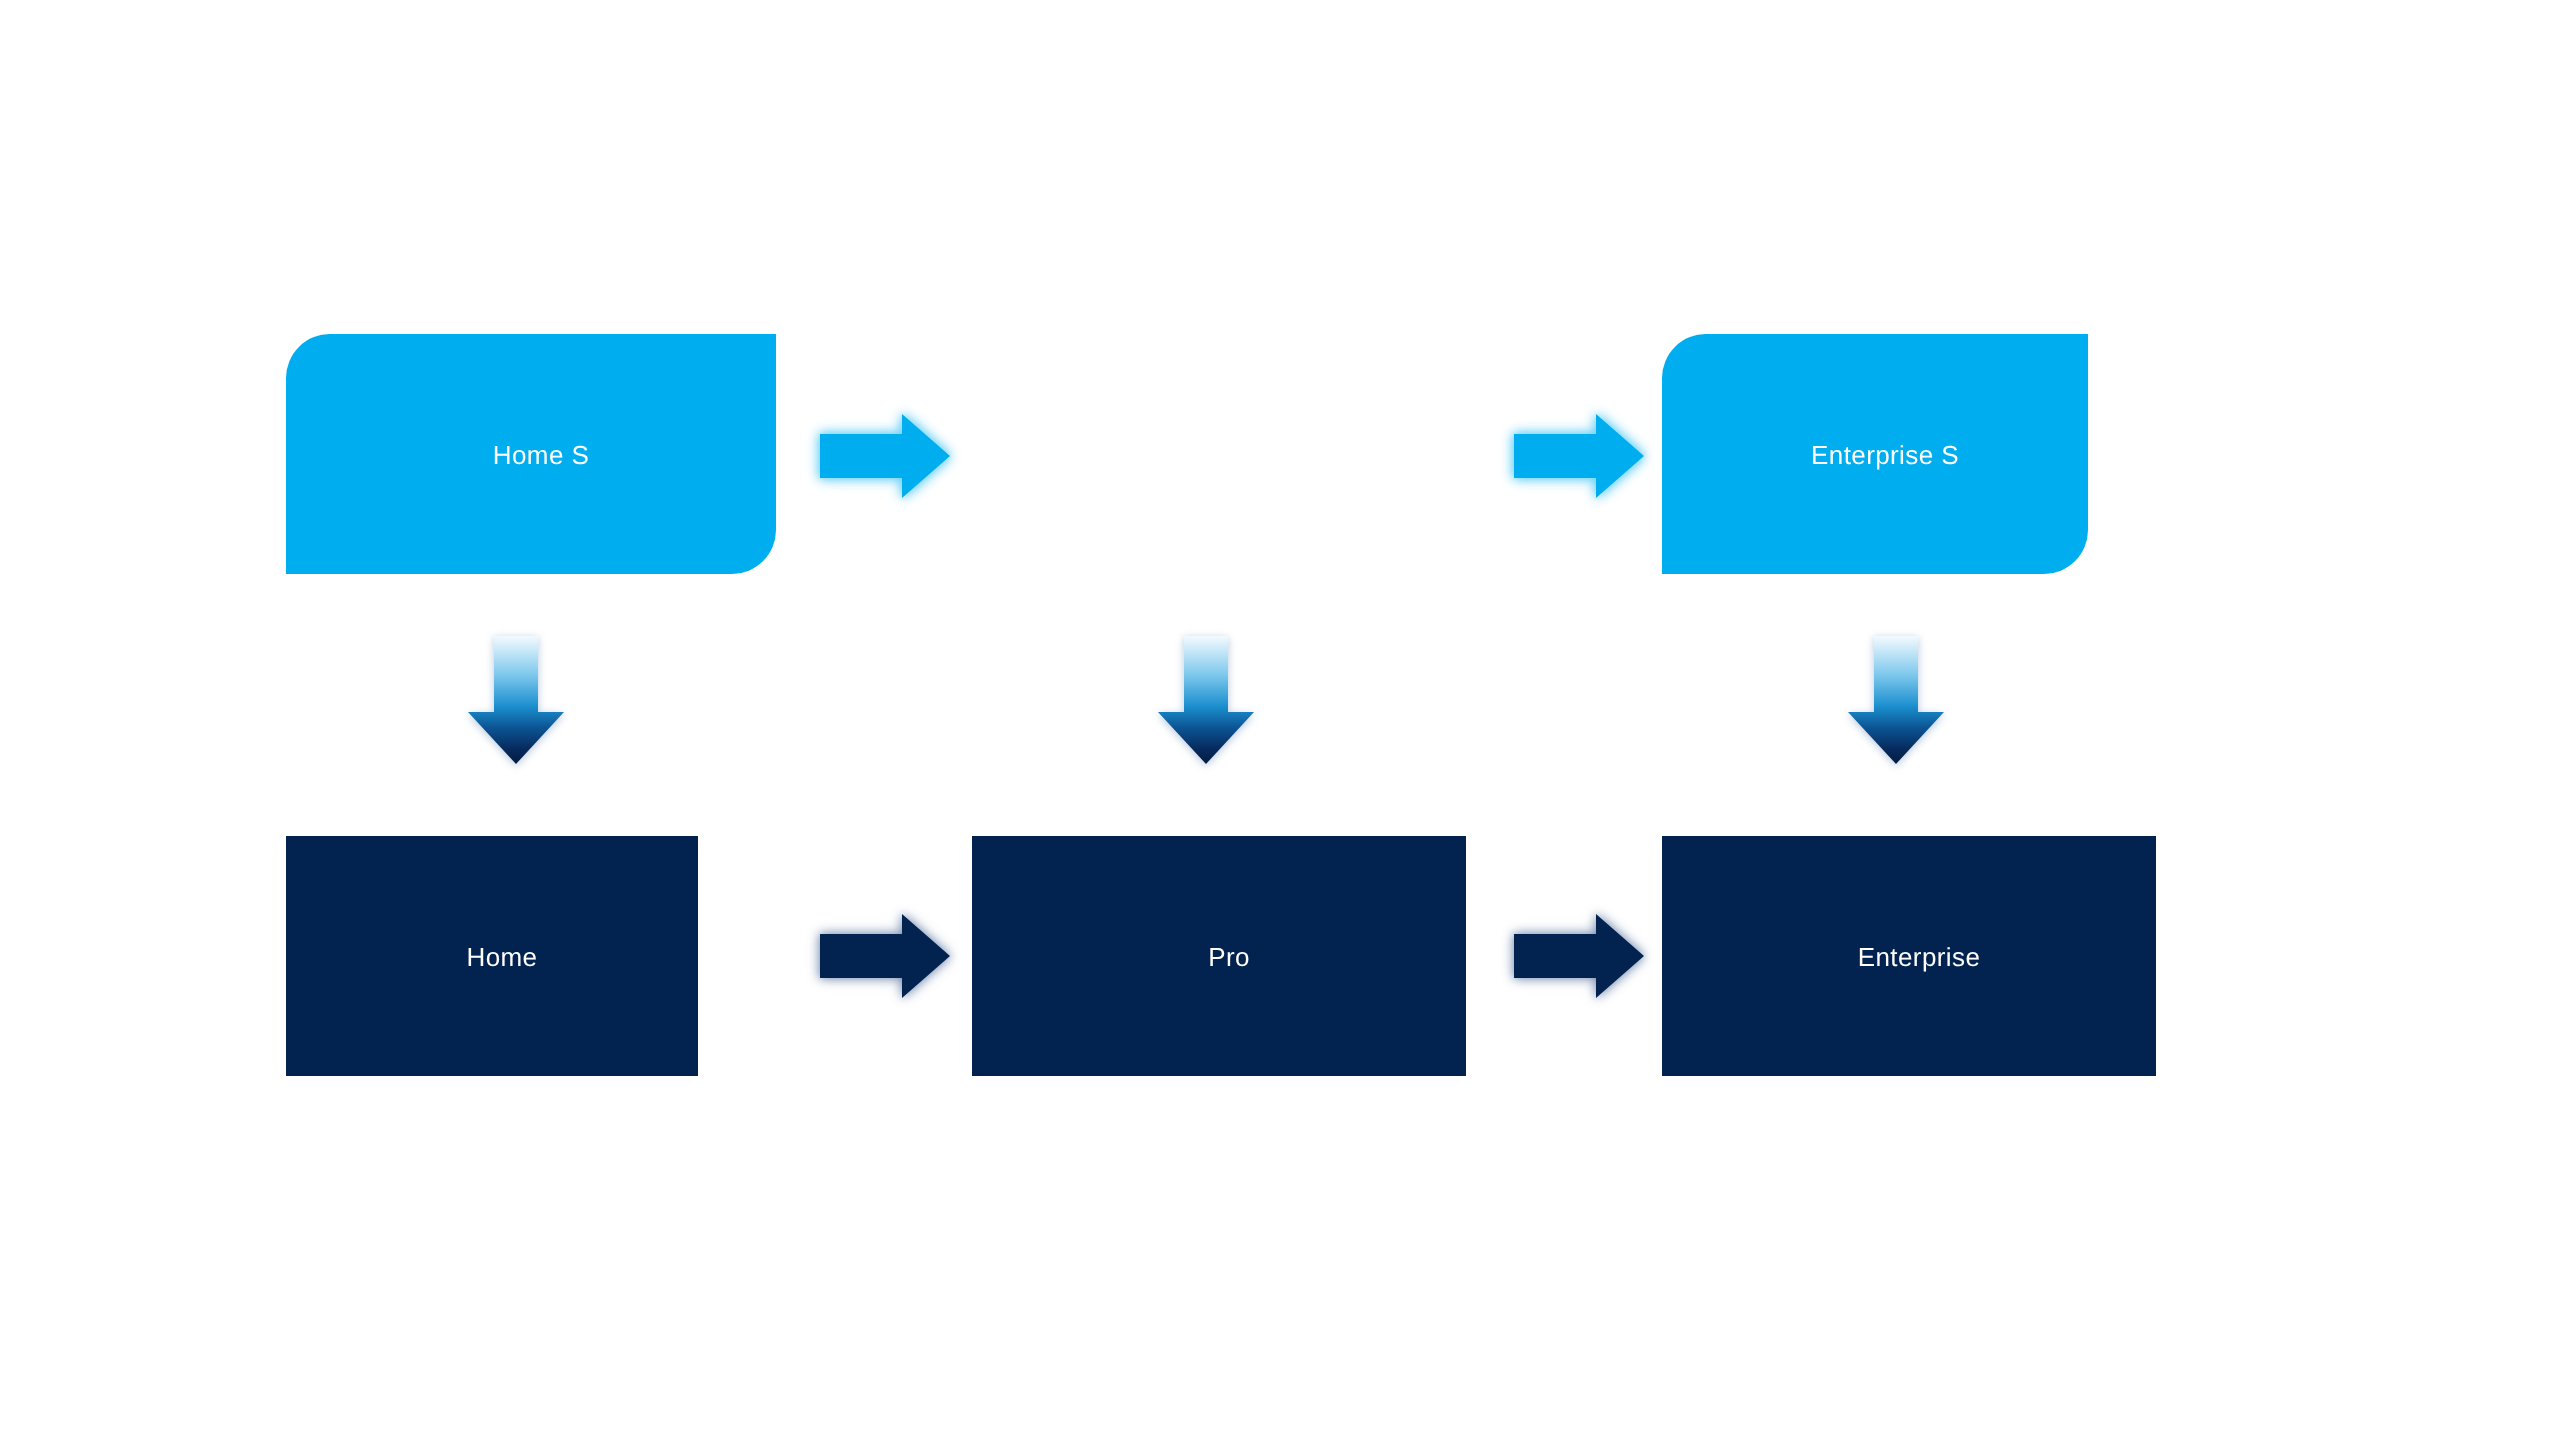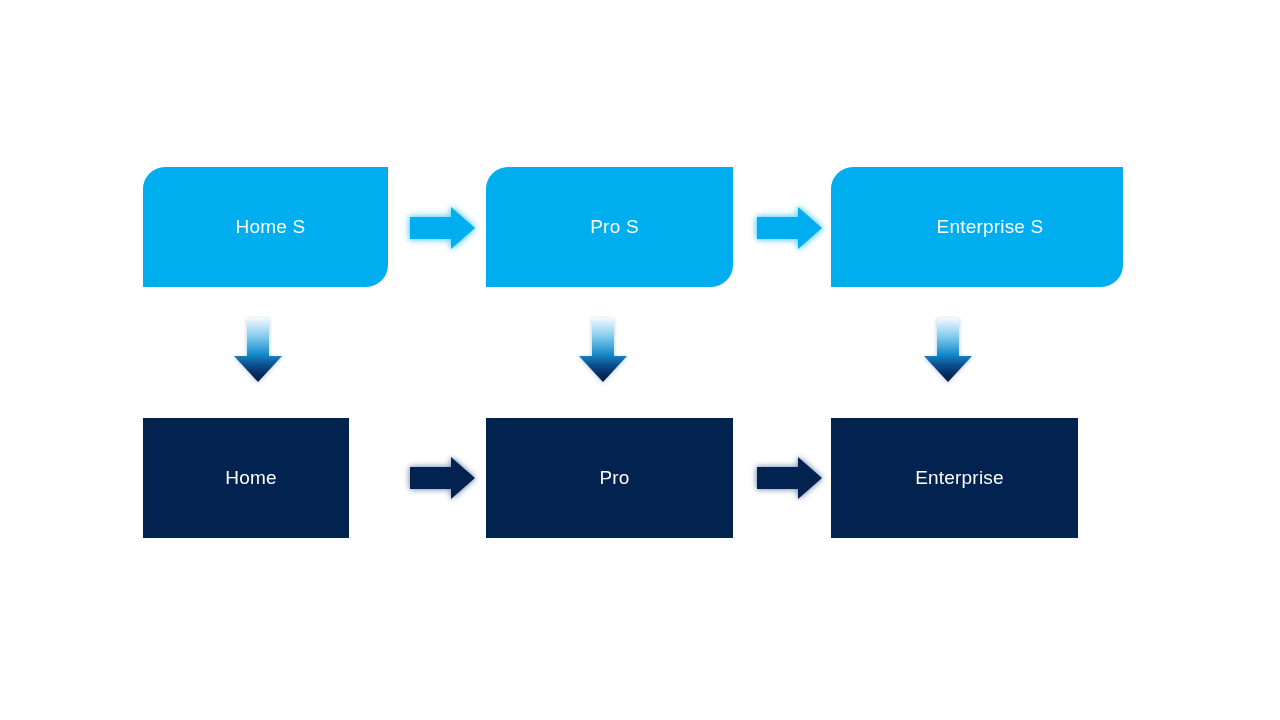--- a/index.html
+++ b/index.html
@@ -25,21 +25,21 @@
   .node-top {
     background: var(--top-box, #00AEEF);
     border-radius: 22px 0 22px 0;
   }
   .node-bottom {
     background: var(--bottom-box, #02234F);
     border-radius: 0;
   }
   .node-label {
     color: var(--label, #ffffff);
-    font-size: 19px;
+    font-size: 13px;
     font-weight: 400;
     letter-spacing: 0.2px;
     white-space: nowrap;
     transform: translateX(-5px);
     margin-left: 20px;
   }
   .arrow {
     position: absolute;
     display: block;
   }
@@ -58,24 +58,21 @@
   }
 </style>
 </head>
 <body>
 
 <div class="canvas">
 
   <div class="node node-top" style="left:143px; top:167px; width:245px;">
     <span class="node-label">Home S</span>
   </div>
-  <div class="node node-top" style="left:486px; top:167px; width:247px;">
-    <span class="node-label">Pro S</span>
-  </div>
-  <div class="node node-top" style="left:831px; top:167px; width:276px;padding-left:16px;">
+  <div class="node node-top" style="left:831px; top:167px; width:213px;">
     <span class="node-label">Enterprise S</span>
   </div>
 
   <svg class="arrow arrow-right-top" style="left:410px; top:205px;" width="66" height="46" viewBox="0 0 66 46">
     <polygon points="0,12 41,12 41,2 65,23 41,44 41,34 0,34" fill="currentColor"></polygon>
   </svg>
   <svg class="arrow arrow-right-top" style="left:757px; top:205px;" width="66" height="46" viewBox="0 0 66 46">
     <polygon points="0,12 41,12 41,2 65,23 41,44 41,34 0,34" fill="currentColor"></polygon>
   </svg>
 

